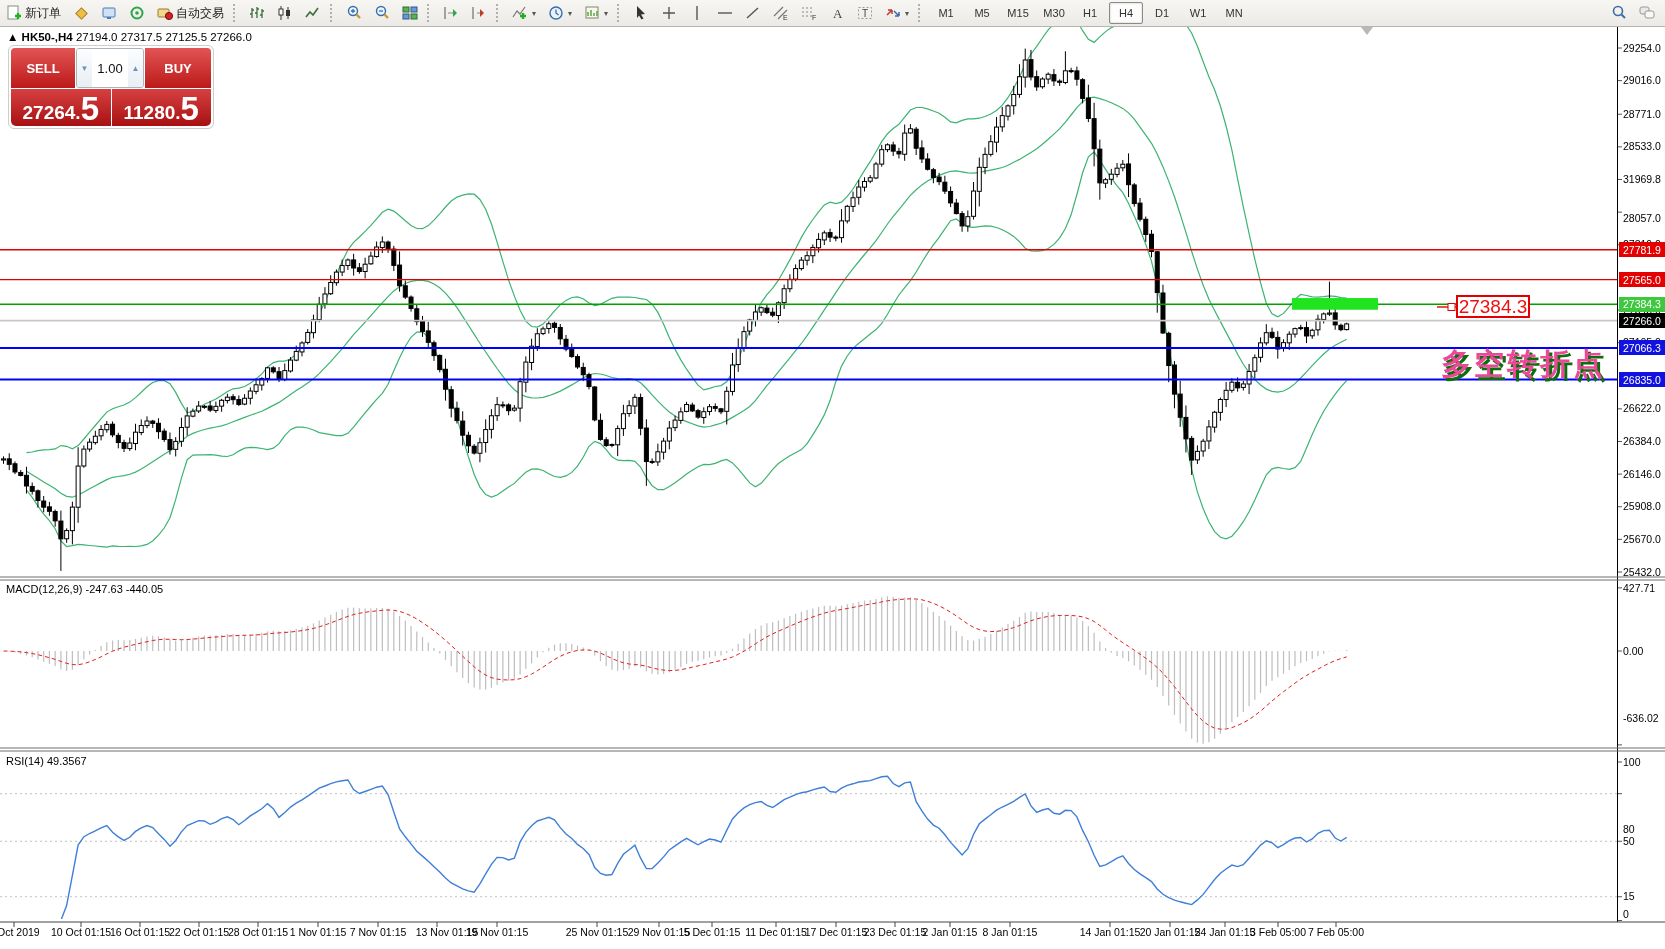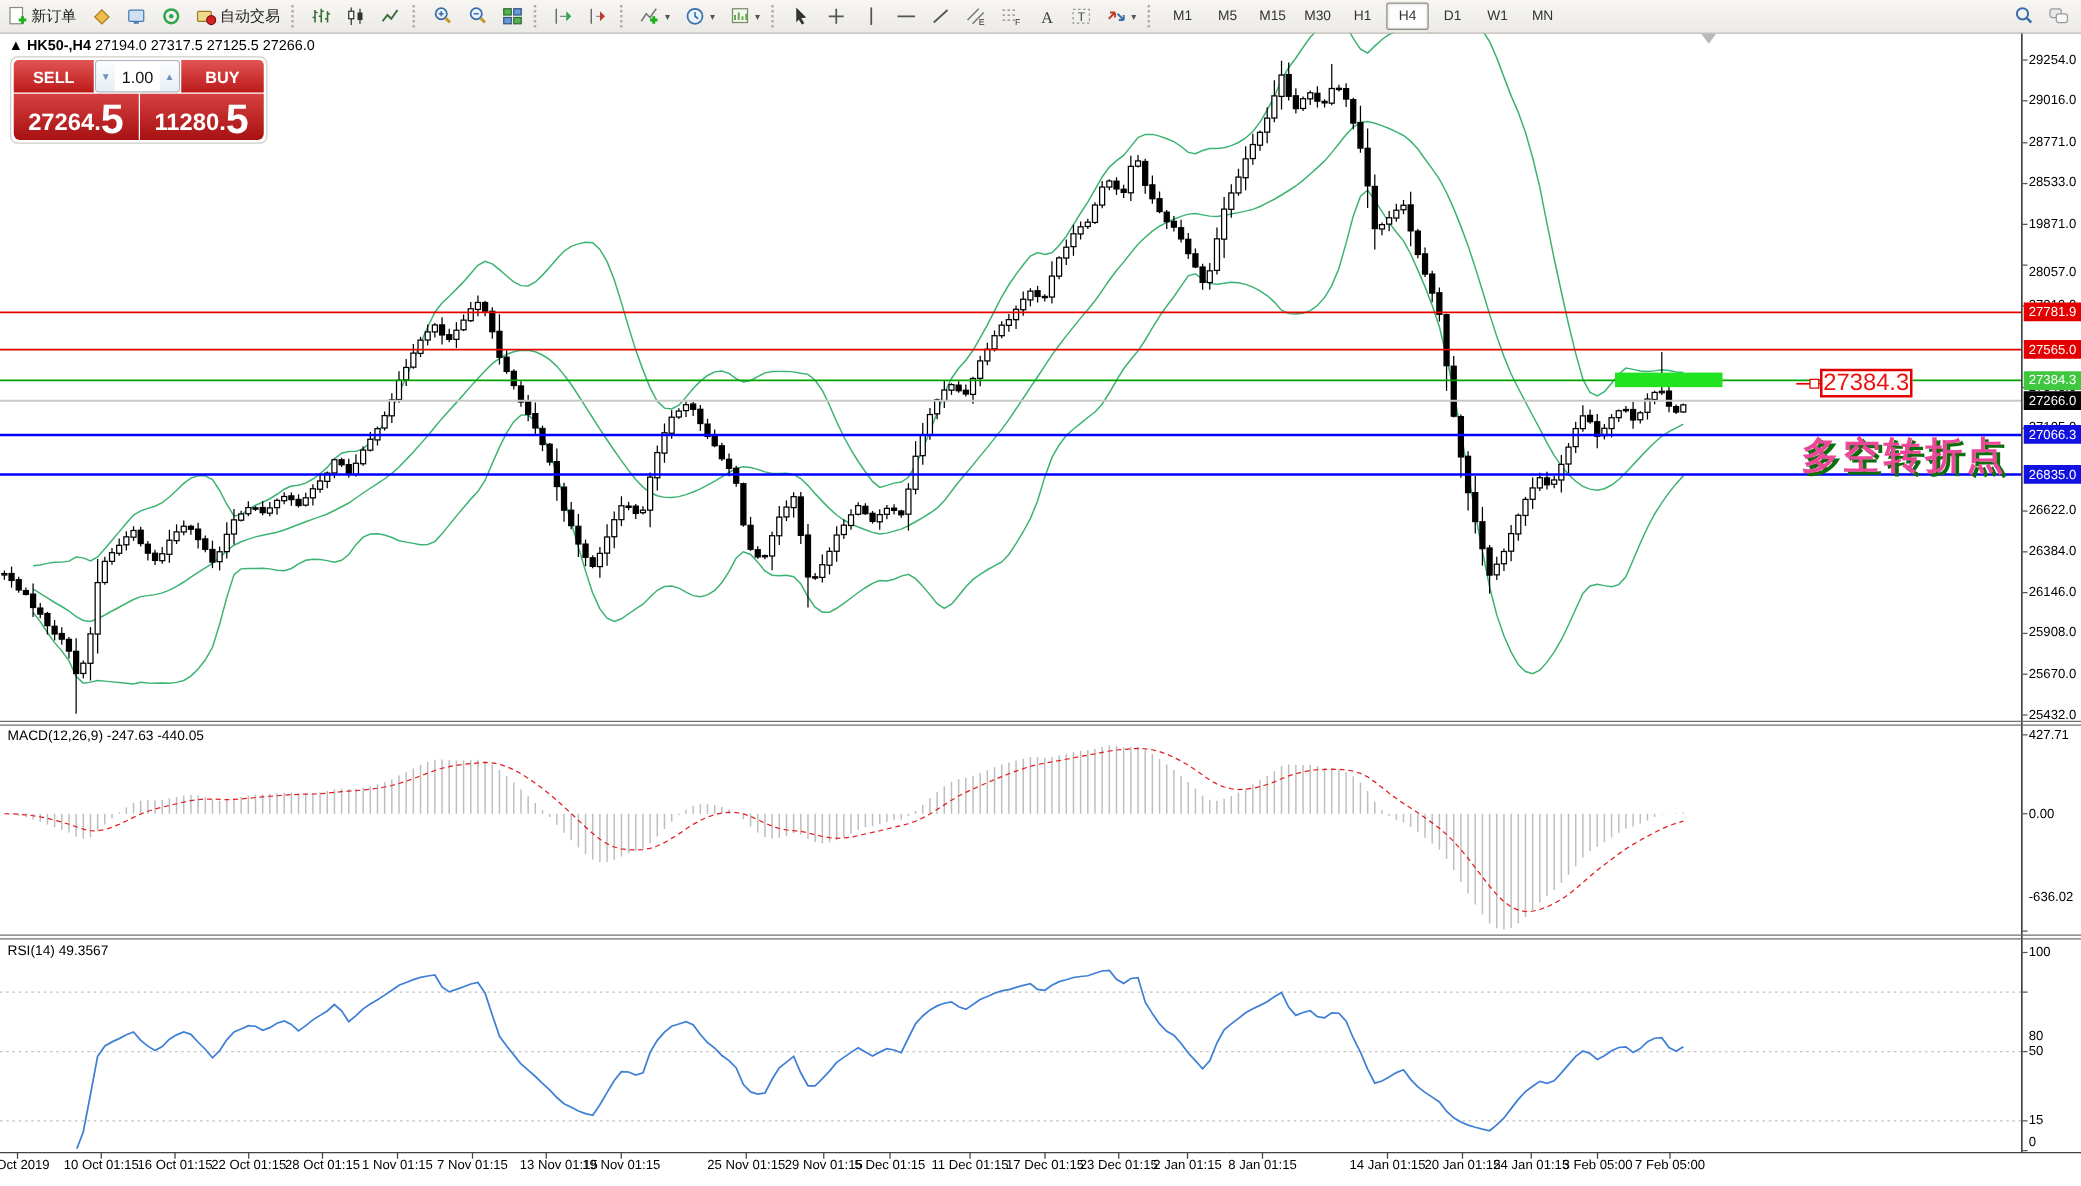--- a/index.html
+++ b/index.html
@@ -11,21 +11,21 @@
   .tb-btn .dd{font-size:8px;color:#555;margin-left:1px;}
   .tb-sep{width:5px;height:18px;margin:0 3px;border-left:2px dotted #b4b0a9;}
   .tf-btn{font-size:11px;color:#333;height:20px;min-width:26px;padding:0 3px;margin:0 1px;border:1px solid transparent;border-radius:2px;display:flex;align-items:center;justify-content:center;}
   .tf-btn.active{background:#fdfdfd;border-color:#8f8b84;box-shadow:inset 0 0 2px #bbb;}
   #tb-right{margin-left:auto;display:flex;align-items:center;margin-right:4px;}
   
   #symbol-line{position:absolute;left:7px;top:31px;font-size:11.5px;color:#000;z-index:5;}
   #symbol-line b{font-weight:700;}
   
   #trade-panel{position:absolute;left:8px;top:45px;width:200px;z-index:6;background:rgba(255,255,255,.75);border:1px solid #cfcdc8;border-radius:6px;padding:2px;}
-  #tp-top{display:flex;height:26px;}
+  #tp-top{display:flex;height:40px;}
   .tp-btn{width:64px;color:#fff;font-size:13px;font-weight:700;display:flex;align-items:center;justify-content:center;background:linear-gradient(#e25454,#bc1a1a);}
   #sell-btn{border-radius:4px 0 0 0;}
   #buy-btn{border-radius:0 4px 0 0;width:66px;}
   #tp-vol{flex:1;display:flex;background:#fff;border:1px solid #aab4bd;border-radius:3px;margin:0 1px;overflow:hidden;}
   .spin{width:15px;display:flex;align-items:center;justify-content:center;font-size:8px;color:#6d93bb;background:linear-gradient(#fcfdfe,#e8eef4);border:0;}
   #vol-input{width:100%;border:0;outline:0;text-align:center;font-size:13px;font-family:"Liberation Sans",sans-serif;color:#111;min-width:10px;}
   #tp-prices{display:flex;margin-top:1px;}
   .tp-price{height:35px;flex:1;color:#fff;display:flex;align-items:flex-end;justify-content:center;padding-bottom:2px;background:linear-gradient(#d64040,#a81111);}
   #sell-price{border-radius:0 0 0 5px;margin-right:1px;}
   #buy-price{border-radius:0 0 5px 0;}
@@ -1075,21 +1075,21 @@
   <div class="ind-label" style="top:755px;">RSI(14) 49.3567</div>
 
   <div id="cn-text">多空转折点</div>
   <div id="price-tag">27384.3</div>
 
   <div id="gen-labels">
       <div class="ax-tick" style="top:41.5px;">29254.0</div>
       <div class="ax-tick" style="top:74.1px;">29016.0</div>
       <div class="ax-tick" style="top:107.7px;">28771.0</div>
       <div class="ax-tick" style="top:140.3px;">28533.0</div>
-      <div class="ax-tick" style="top:173.0px;">19871.0</div>
+      <div class="ax-tick" style="top:173.0px;">31969.8</div>
       <div class="ax-tick" style="top:212px;">28057.0</div>
       <div class="ax-tick" style="top:238.2px;">27819.0</div>
       <div class="ax-tick" style="top:303.5px;">27343.0</div>
       <div class="ax-tick" style="top:336.1px;">27105.0</div>
       <div class="ax-tick" style="top:402.3px;">26622.0</div>
       <div class="ax-tick" style="top:435.0px;">26384.0</div>
       <div class="ax-tick" style="top:467.6px;">26146.0</div>
       <div class="ax-tick" style="top:500.2px;">25908.0</div>
       <div class="ax-tick" style="top:532.9px;">25670.0</div>
       <div class="ax-tick" style="top:565.5px;">25432.0</div>

